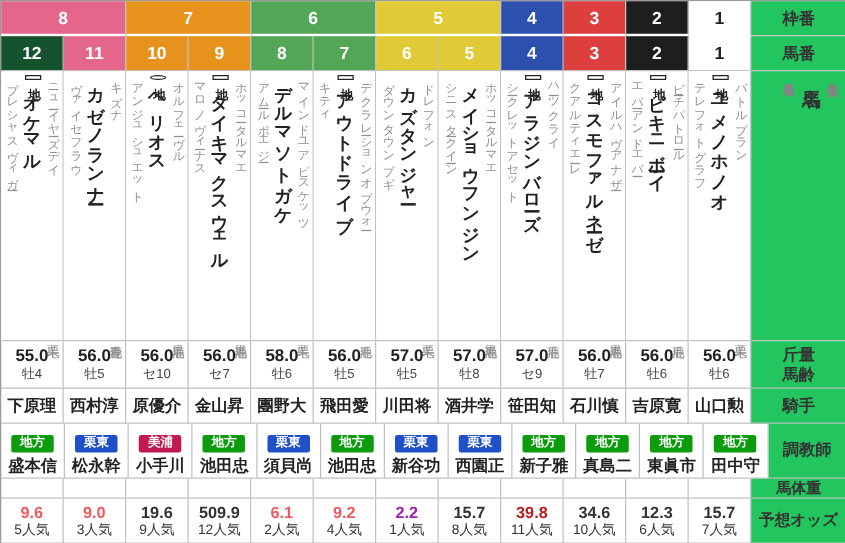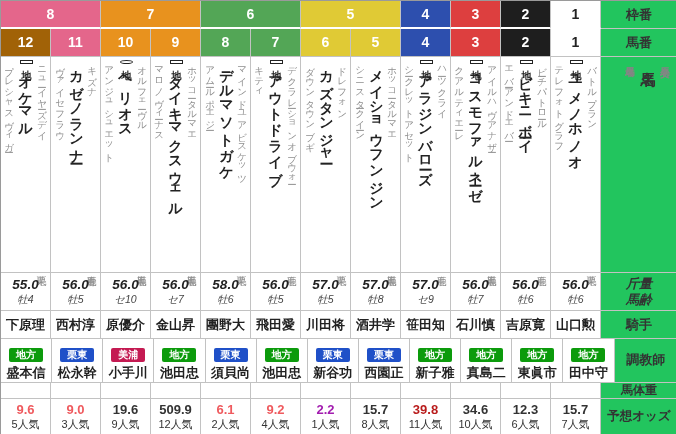--- a/index.html
+++ b/index.html
@@ -3,21 +3,21 @@
 <meta charset="utf-8">
 <style>
   html,body{margin:0;padding:0;background:#fff;font-family:"Liberation Sans","DejaVu Sans",sans-serif;}
   .race-table{width:676px;border:1px solid #9a9a9a;background:#fff;}
   .row{display:flex;}
   .row > div{box-sizing:border-box;height:100%;position:relative;border-right:1px solid #c2c2c2;border-bottom:1px solid #c2c2c2;}
   .row > div:last-child{border-right:none;}
   .hc{width:76px;background:#22c55e;color:#333;font-weight:bold;font-size:13px;text-align:center;}
   
   .r-waku{height:28px;} .r-uma{height:28px;} .r-name{height:216px;}
-  .r-kinryo{height:38px;font-style:italic;} .r-jockey{height:28px;} .r-trainer{height:44px;}
+  .r-kinryo{height:38px;} .r-jockey{height:28px;} .r-trainer{height:44px;}
   .r-hweight{height:16px;} .r-odds{height:36px;}
   
   .wc,.uc{font-weight:bold;font-size:14px;text-align:center;line-height:26px;border-right:1px solid #e3e3e3;}
   .r-waku > div{border-bottom:2px solid #fff;}
   .r-waku > .hc{border-bottom:1px solid #c2c2c2;line-height:27px;}
   .wc.w2{width:100px;} .wc.w1{width:50px;}
   .uc{width:50px;line-height:27px;}
   .r-uma > .hc{line-height:27px;}
   
   .nc{width:50px;background:#fff;}
@@ -63,21 +63,21 @@
     <div class="wc w2" style="background-color: rgb(83, 166, 86); color: rgb(255, 255, 255);">6</div>
     <div class="wc w2" style="background-color: rgb(224, 202, 53); color: rgb(255, 255, 255);">5</div>
     <div class="wc w1" style="background-color: rgb(45, 79, 174); color: rgb(255, 255, 255);">4</div>
     <div class="wc w1" style="background-color: rgb(221, 63, 63); color: rgb(255, 255, 255);">3</div>
     <div class="wc w1" style="background-color: rgb(30, 30, 30); color: rgb(255, 255, 255);">2</div>
     <div class="wc w1" style="background-color: rgb(255, 255, 255); color: rgb(34, 34, 34);">1</div>
     <div class="hc">枠番</div>
   </div>
 
   <div class="row r-uma">
-    <div class="uc" style="background-color: #a16207; color: rgb(255, 255, 255);">12</div>
+    <div class="uc" style="background-color: #14532d; color: rgb(255, 255, 255);">12</div>
     <div class="uc" style="background-color: rgb(228, 102, 139); color: rgb(255, 255, 255);">11</div>
     <div class="uc" style="background-color: rgb(232, 146, 30); color: rgb(255, 255, 255);">10</div>
     <div class="uc" style="background-color: rgb(232, 146, 30); color: rgb(255, 255, 255);">9</div>
     <div class="uc" style="background-color: rgb(83, 166, 86); color: rgb(255, 255, 255);">8</div>
     <div class="uc" style="background-color: rgb(83, 166, 86); color: rgb(255, 255, 255);">7</div>
     <div class="uc" style="background-color: rgb(224, 202, 53); color: rgb(255, 255, 255);">6</div>
     <div class="uc" style="background-color: rgb(224, 202, 53); color: rgb(255, 255, 255);">5</div>
     <div class="uc" style="background-color: rgb(45, 79, 174); color: rgb(255, 255, 255);">4</div>
     <div class="uc" style="background-color: rgb(221, 63, 63); color: rgb(255, 255, 255);">3</div>
     <div class="uc" style="background-color: rgb(30, 30, 30); color: rgb(255, 255, 255);">2</div>

